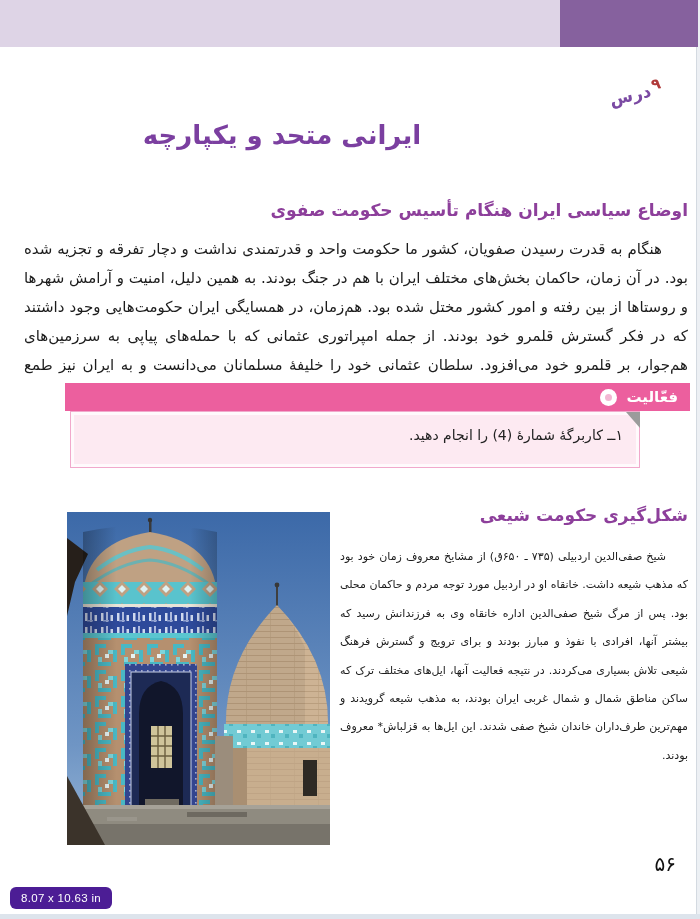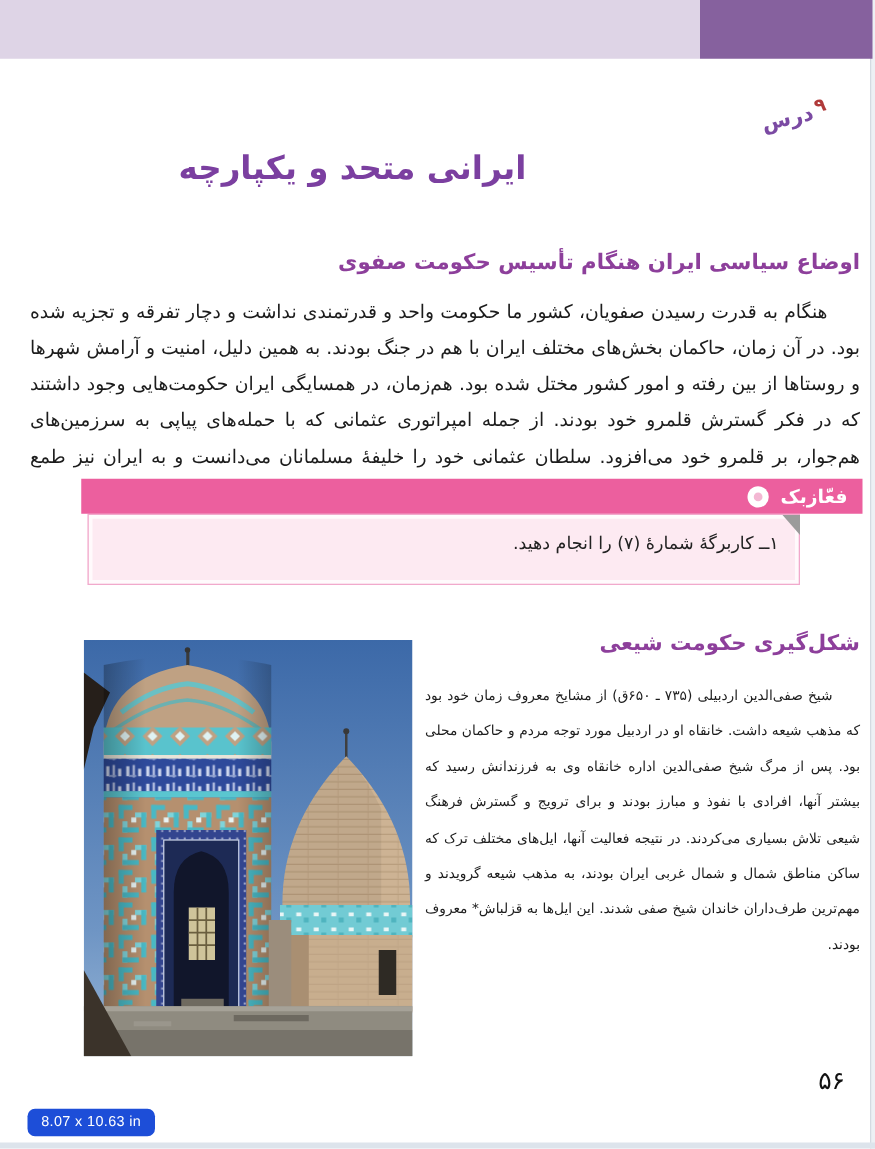--- a/index.html
+++ b/index.html
@@ -63,23 +63,23 @@
     position:absolute;left:626px;top:412px;width:0;height:0;z-index:5;
     border-right:14px solid #9b9b9b;border-bottom:16px solid transparent;
   }
   
   .photo{position:absolute;left:67px;top:512px;width:263px;height:333px;z-index:3;}
   
   .page-number{
     position:absolute;top:852px;right:24px;font-size:20px;color:#111111;direction:rtl;z-index:3;text-align:center;
   }
   .dim-badge{
-    position:absolute;left:10px;top:887px;background:#1d4ed8;color:#ffffff;
+    position:absolute;left:10px;top:887px;background:#4c1d95;color:#ffffff;
     font-family:"Liberation Sans",sans-serif;font-size:11.5px;letter-spacing:.3px;
-    padding:5px 11px;border-radius:6px;z-index:31;margin-left:12px;
+    padding:5px 11px;border-radius:6px;z-index:31;
   }
 </style>
 </head>
 <body>
 
 <div class="right-edge"></div>
 <div class="bottom-edge"></div>
 
 <div class="top-strip"></div>
 <div class="accent-block"></div>
@@ -88,26 +88,26 @@
   <span>درس</span>
     <span class="num">۹</span>
 </div>
 
 <div class="page-title">ایرانی متحد و یکپارچه</div>
 
 <div class="sec-heading h-politics">اوضاع سیاسی ایران هنگام تأسیس حکومت صفوی</div>
 <div class="body-par par-politics">هنگام به قدرت رسیدن صفویان، کشور ما حکومت واحد و قدرتمندی نداشت و دچار تفرقه و تجزیه شده بود. در آن زمان، حاکمان بخش‌های مختلف ایران با هم در جنگ بودند. به همین دلیل، امنیت و آرامش شهرها و روستاها از بین رفته و امور کشور مختل شده بود. هم‌زمان، در همسایگی ایران حکومت‌هایی وجود داشتند که در فکر گسترش قلمرو خود بودند. از جمله امپراتوری عثمانی که با حمله‌های پیاپی به سرزمین‌های هم‌جوار، بر قلمرو خود می‌افزود. سلطان عثمانی خود را خلیفهٔ مسلمانان می‌دانست و به ایران نیز طمع داشت. در شمال‌شرق ایران (ماوراءالنهر)، ازبک‌ها قدرت گرفته بودند و به مرزهای ایران می‌تاختند.</div>
 
 <div class="activity-bar">
-  <span class="title">فعّازبک</span>
+  <span class="title">فعّالیت</span>
   <span class="bullet"></span>
 </div>
 <div class="fold"></div>
 <div class="activity-box">
-  <div class="item">۱ــ کاربرگهٔ شمارهٔ (۷) را انجام دهید.</div>
+  <div class="item">۱ــ کاربرگهٔ شمارهٔ (4) را انجام دهید.</div>
 </div>
 
 <div class="sec-heading h-formation">شکل‌گیری حکومت شیعی</div>
 <div class="body-par par-formation">شیخ صفی‌الدین اردبیلی (۷۳۵ ـ ۶۵۰ق) از مشایخ معروف زمان خود بود که مذهب شیعه داشت. خانقاه او در اردبیل مورد توجه مردم و حاکمان محلی بود. پس از مرگ شیخ صفی‌الدین اداره خانقاه وی به فرزندانش رسید که بیشتر آنها، افرادی با نفوذ و مبارز بودند و برای ترویج و گسترش فرهنگ شیعی تلاش بسیاری می‌کردند. در نتیجه فعالیت آنها، ایل‌های مختلف ترک که ساکن مناطق شمال و شمال غربی ایران بودند، به مذهب شیعه گرویدند و مهم‌ترین طرف‌داران خاندان شیخ صفی شدند. این ایل‌ها به قزلباش* معروف بودند.</div>
 
 <svg class="photo" viewBox="0 0 263 333" xmlns="http://www.w3.org/2000/svg">
   <defs>
     <linearGradient id="sky" x1="0" y1="0" x2="0" y2="1">
       <stop offset="0" stop-color="#3c69a8"></stop>
       <stop offset="0.7" stop-color="#6f95c4"></stop>

